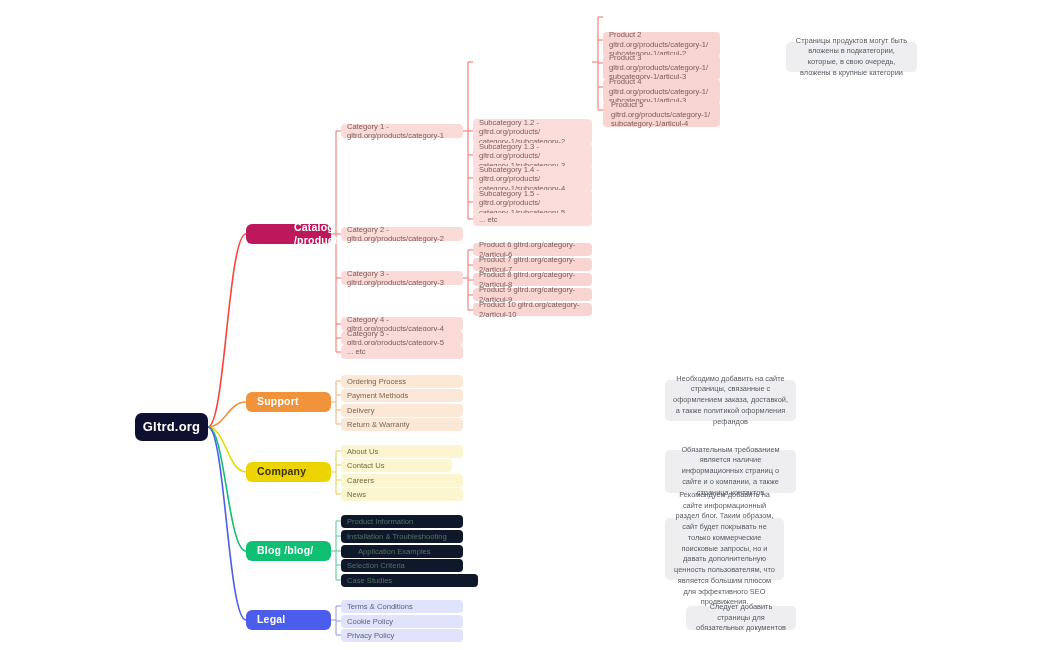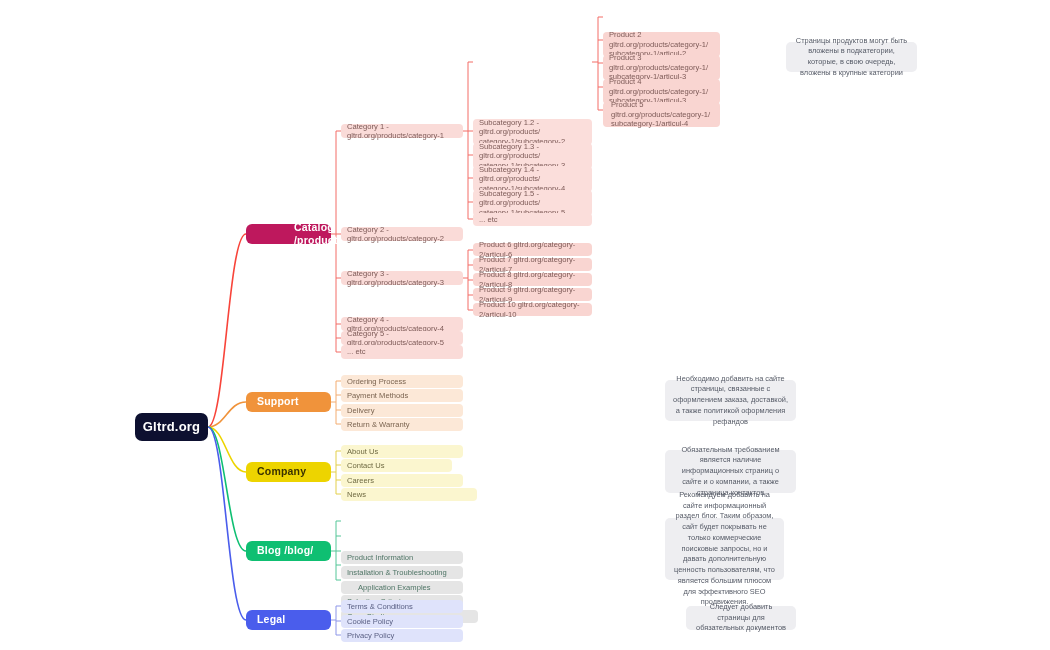--- a/index.html
+++ b/index.html
@@ -60,21 +60,21 @@
     font-size: 7.6px;
     padding: 3px 6px;
     border-radius: 4px;
     color: #6a5250;
   }
   .chip.red   { background: #fadbd8; color: #7d5a57; }
   .chip.red2  { background: #fbdedb; color: #7d5a57; }
   .chip.red3  { background: #f9d5d1; color: #7d5a57; }
   .chip.orange{ background: #fce8d7; color: #7b6450; }
   .chip.yellow{ background: #fbf6cf; color: #6f6a42; }
-  .chip.green { background: #e5e5e5; color: #4f7566; margin-top: 36px; }
+  .chip.green { background: #0f172a; color: #4f7566; }
   .chip.blue  { background: #dfe3fb; color: #5a6084; }
   .chip.two   { align-items: center; }
 
   .note {
     position: absolute;
     background: #eeeef1;
     color: #555a66;
     font-size: 7.4px;
     line-height: 1.45;
     border-radius: 5px;
@@ -255,21 +255,21 @@
 
   <div class="node chip yellow" style="left:341px; top:445px; width:122px; height:13px;">
     <span>About Us</span>
   </div>
   <div class="node chip yellow" style="left:341px; top:459px; width:111px; height:13px;">
     <span>Contact Us</span>
   </div>
   <div class="node chip yellow" style="left:341px; top:474px; width:122px; height:13px;">
     <span>Careers</span>
   </div>
-  <div class="node chip yellow" style="left:341px; top:488px; width:136px; height:13px;text-align:center;">
+  <div class="node chip yellow" style="left:341px; top:488px; width:122px; height:13px;text-align:center;">
     <span>News</span>
   </div>
 
   <div class="node chip green" style="left:341px; top:515px; width:122px; height:13px;">
     <span>Product Information</span>
   </div>
   <div class="node chip green" style="left:341px; top:530px; width:122px; height:13px;">
     <span>Installation &amp; Troubleshooting</span>
   </div>
   <div class="node chip green" style="left:341px; top:545px; width:122px; height:13px;padding-left:17px;">

